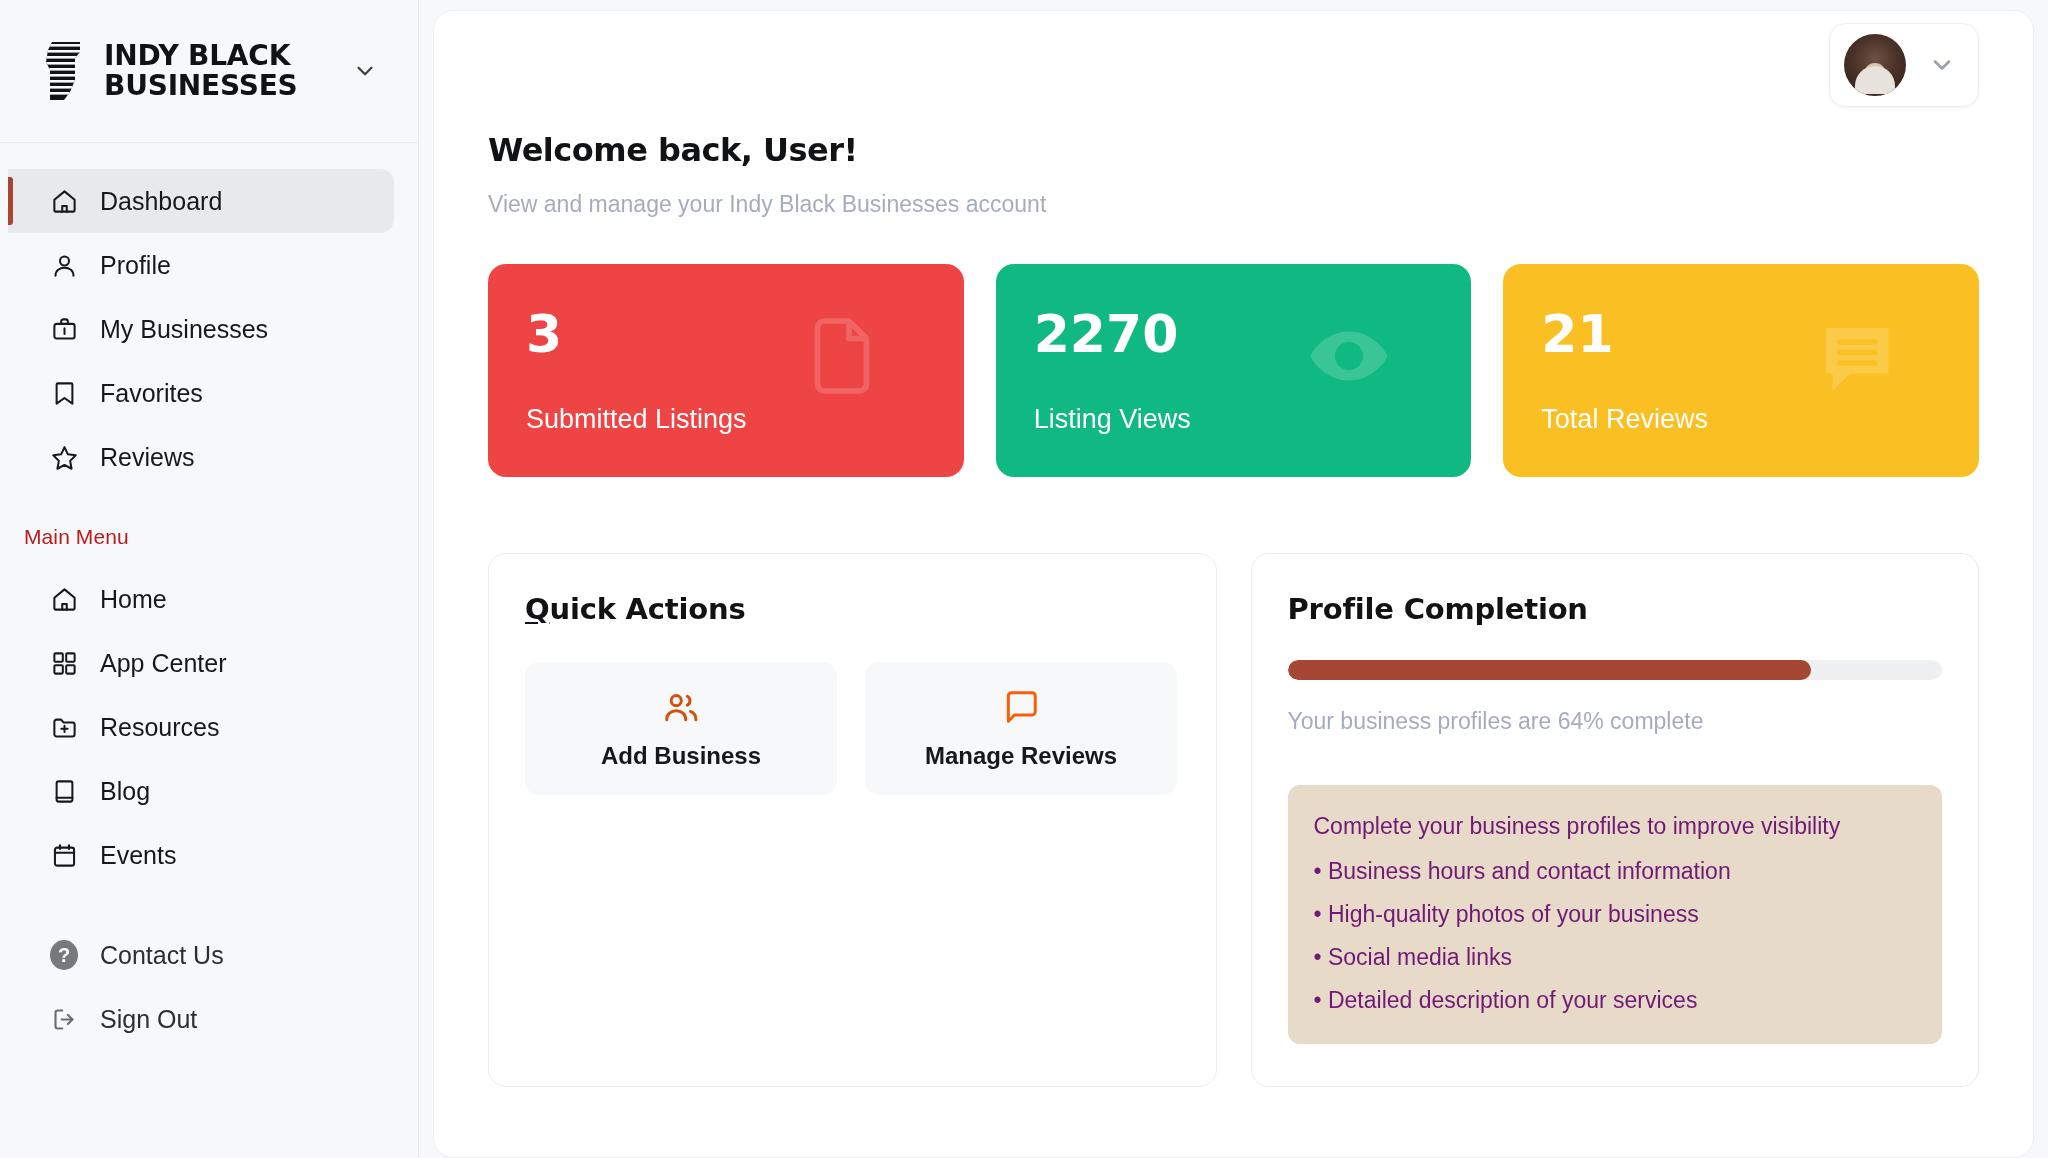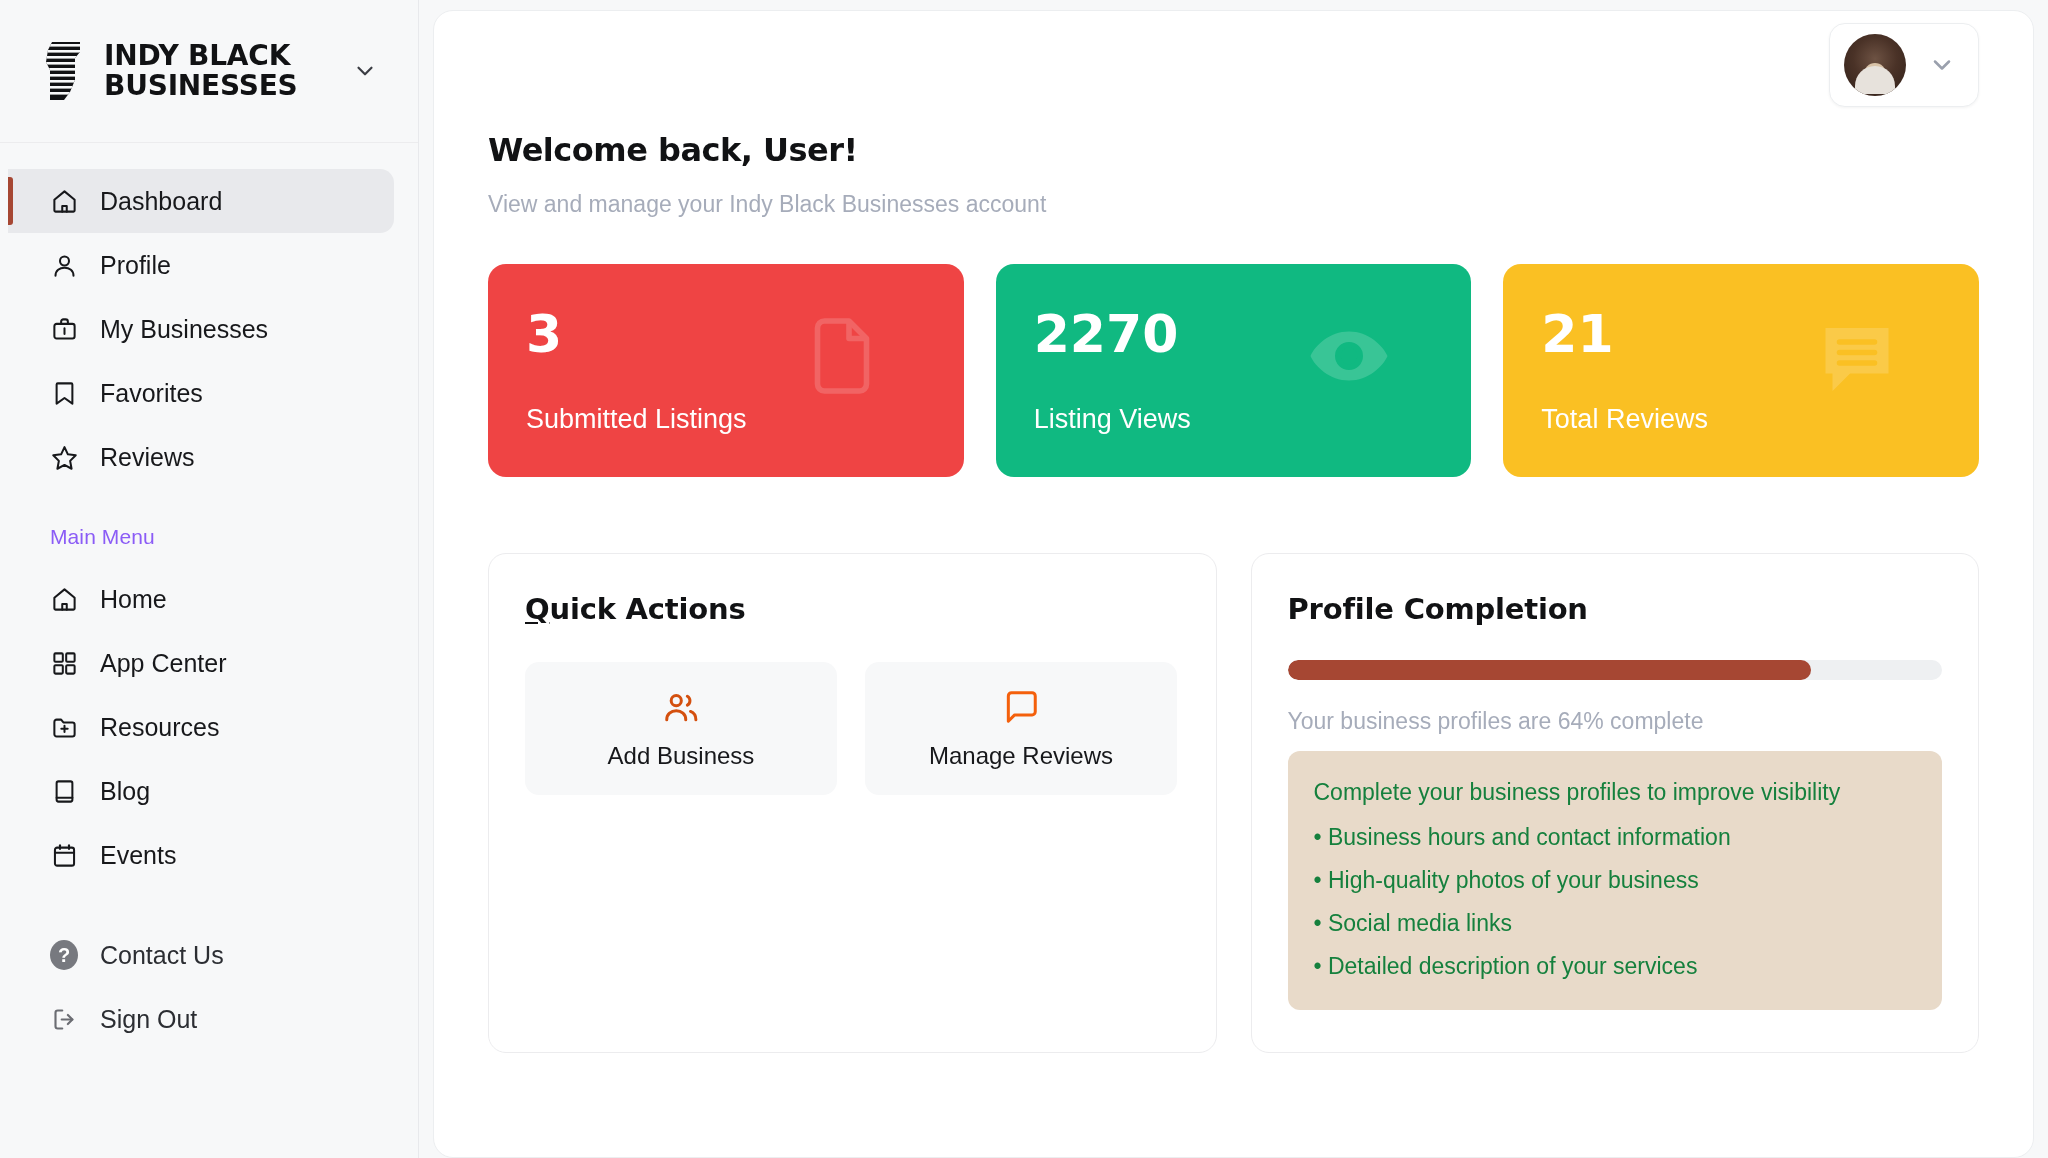--- a/index.html
+++ b/index.html
@@ -52,21 +52,21 @@
   .nav-item.active { background: #e8e9ec; }
   .nav-item.active::before {
     content: ""; position: absolute; left: 0px; top: 8px;
     width: 5px; height: 48px; background: #a64733; border-radius: 0 3px 3px 0;
   }
   .nav-icon { width: 28px; height: 28px; display: flex; align-items: center; justify-content: center; flex-shrink: 0; }
   .nav-icon svg { display: block; }
   .nav-label { white-space: nowrap; }
   .nav-gap { height: 36px; }
   .nav-section-title {
-    padding-left: 50px; color: #8b5cf6; font-size: 21px;
+    padding-left: 24px; color: #b91c1c; font-size: 21px;
     margin-bottom: 18px; letter-spacing: 0.1px;
   }
   .nav-item.muted { color: #2c2e33; }
   .nav-item.muted .nav-icon svg { stroke: #6b6d73; }
   .qmark-icon {
     width: 30px; height: 30px; border-radius: 50%;
     background: #77797f; color: #fff;
     font-size: 20px; font-weight: 700;
     display: flex; align-items: center; justify-content: center;
     font-family: "Liberation Sans", sans-serif;
@@ -149,37 +149,37 @@
     font-family: "DejaVu Sans", sans-serif;
     letter-spacing: -0.2px;
   }
   .panel-title .u { text-decoration: underline; text-underline-offset: 3px; }
 
   .qa-grid { display: flex; gap: 28px; margin-top: 36px; }
   .qa-btn {
     width: 312px; height: 133px; background: #f7f8f9;
     border-radius: 14px; cursor: pointer;
     display: flex; flex-direction: column;
-    align-items: center; justify-content: center; gap: 16px;
+    align-items: center; justify-content: center; gap: 16px; font-weight: bold;
   }
   .qa-icon { width: 38px; height: 38px; }
   .qa-icon svg { display: block; }
   .qa-label { font-size: 24px; color: #17181b; }
 
   .progress-track {
     height: 20px; background: #eef0f2; border-radius: 10px;
     margin-top: 34px; overflow: hidden;
   }
   .progress-fill { height: 100%; background: #a64733; border-radius: 10px; }
   .progress-text { font-size: 23px; color: #a6acba; margin-top: 28px; }
 
   .tip-box {
-    margin-top: 16px; background: #e8dac9;
+    margin-top: 50px; background: #e8dac9;
     border-radius: 12px; padding: 28px 26px 30px 26px;
-    color: #15803d;
+    color: #701a75;
   }
   .tip-head { font-size: 23px; margin-bottom: 18px; }
   .tip-item { font-size: 23px; margin-top: 16px; }
 </style>
 </head>
 <body>
 
 <div class="app">
 
   <aside class="sidebar">

